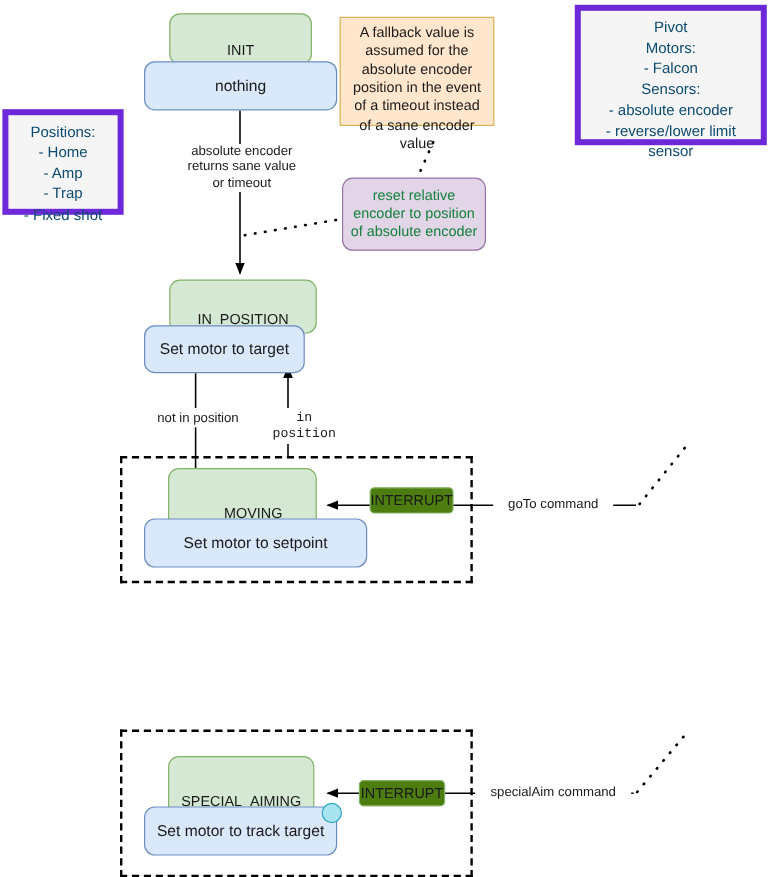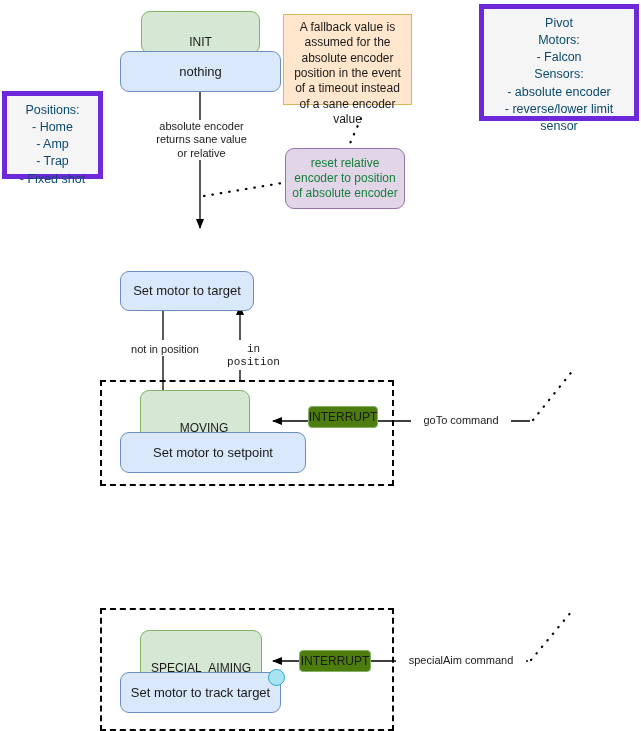--- a/index.html
+++ b/index.html
@@ -177,28 +177,29 @@
 
   <div class="node note-yellow" style="left:283px; top:14px; width:129px; height:91px;">A fallback value is assumed for the absolute encoder position in the event of a timeout instead of a sane encoder value</div>
 
   <div class="node note-purple" style="left:285px; top:148px; width:120px; height:61px;">reset relative encoder to position of absolute encoder</div>
 
   <div class="node state-head" style="left:141px; top:11px; width:119px; height:43px;">INIT</div>
   <div class="node state-body" style="left:120px; top:51px; width:161px; height:41px;">nothing</div>
 
   <div class="edge-label" style="left:139px; top:120px; width:123px;">absolute encoder
 returns sane value
-or relative</div>
-
+or timeout</div>
+
+  <div class="node state-head" style="left:141px; top:233px; width:123px; height:45px;">IN_POSITION</div>
   <div class="node state-body" style="left:120px; top:271px; width:134px; height:40px;">Set motor to target</div>
 
   <div class="edge-label" style="left:124px; top:343px; width:80px;">not in position</div>
   <div class="edge-label" style="left:220px; top:343px; width:65px;font-family:Liberation Mono, monospace;">in position</div>
 
-  <div class="node state-head" style="left:140px; top:390px; width:110px; height:50px;padding-left:18px;">MOVING</div>
+  <div class="node state-head" style="left:140px; top:390px; width:124px; height:50px;padding-left:18px;">MOVING</div>
   <div class="node state-body" style="left:120px; top:432px; width:186px; height:41px;">Set motor to setpoint</div>
 
   <div class="node interrupt-box" style="left:308px; top:406px; width:70px; height:22px;">INTERRUPT</div>
   <div class="edge-label" style="left:411px; top:414px; width:98px;">goTo command</div>
 
   <div class="node state-head" style="left:140px; top:630px; width:122px; height:50px;">SPECIAL_AIMING</div>
   <div class="node state-body" style="left:120px; top:672px; width:161px; height:41px;">Set motor to track target</div>
   <div class="handle" style="left:268px; top:669px;"></div>
 
   <div class="node interrupt-box" style="left:299px; top:650px; width:72px; height:22px;">INTERRUPT</div>

